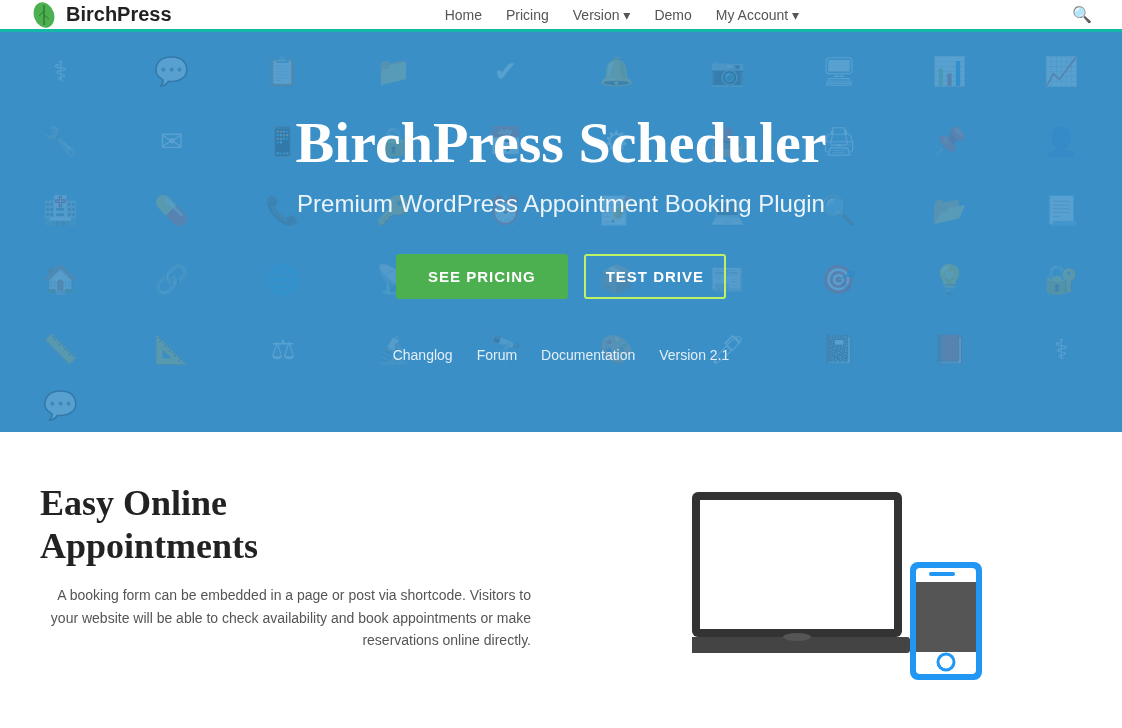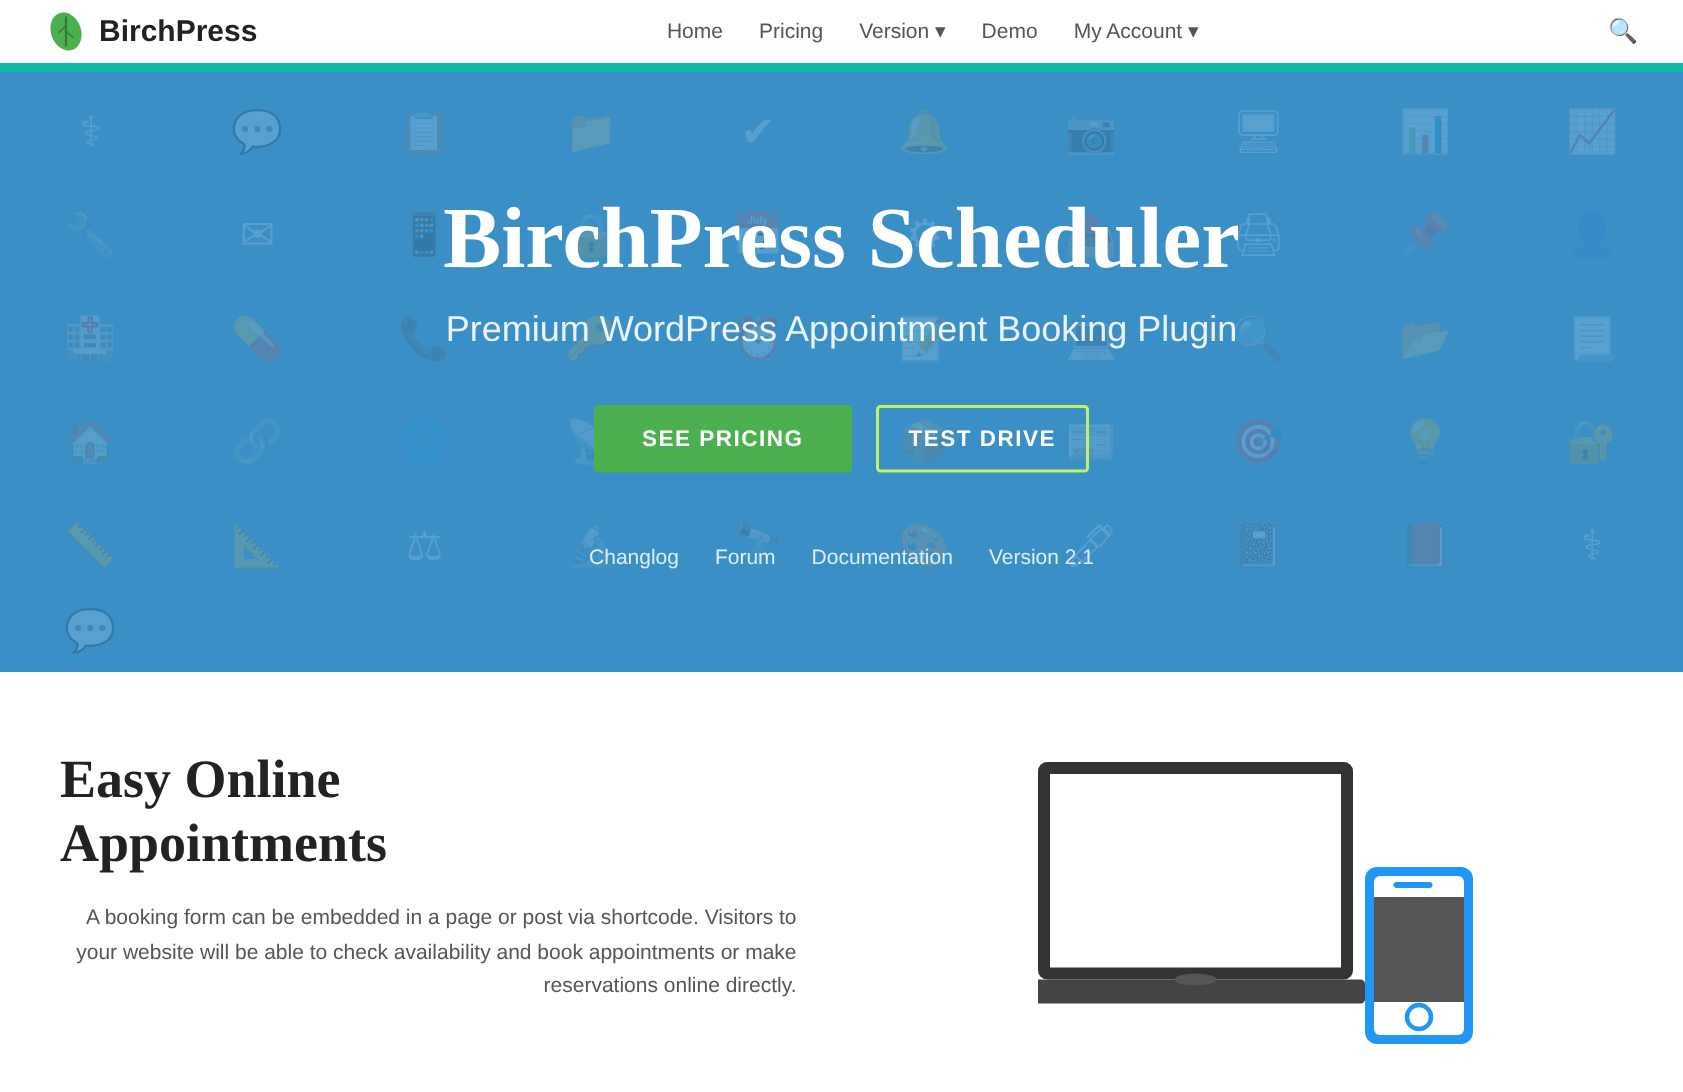--- a/index.html
+++ b/index.html
@@ -4,23 +4,23 @@
   <style>
     * { margin: 0; padding: 0; box-sizing: border-box; }
     body { font-family: 'Georgia', serif; color: #333; overflow-x: hidden; }
 
     
     nav {
       display: flex;
       align-items: center;
       justify-content: space-between;
       padding: 0 30px;
-      height: 48px;
+      height: 32px;
       background: #fff;
-      border-bottom: 6px solid #14b8a6;
+      border-bottom: 3px solid #14b8a6;
       position: relative;
       z-index: 10;
     }
     .logo-area {
       display: flex;
       align-items: center;
       gap: 8px;
       text-decoration: none;
       color: #222;
     }

